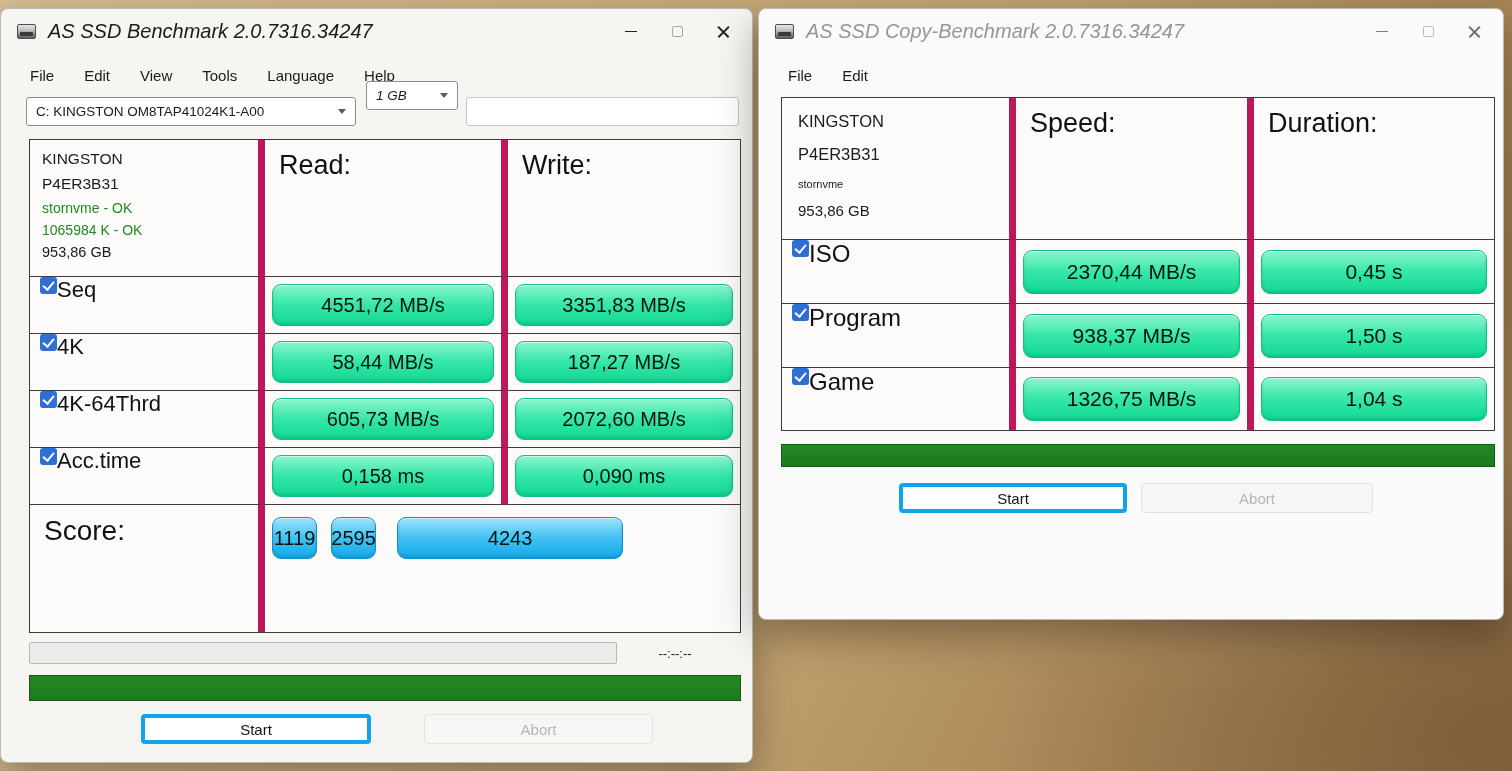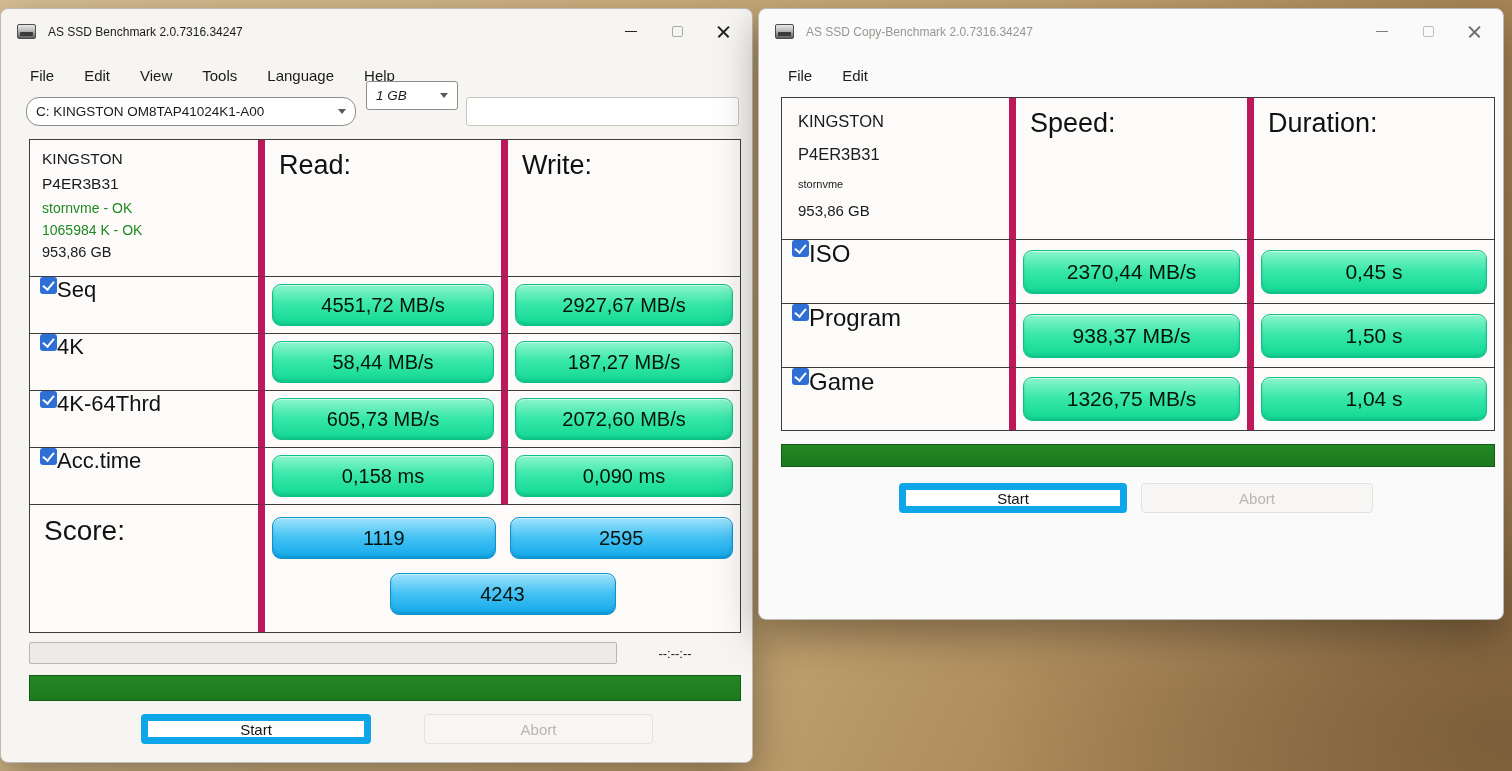--- a/index.html
+++ b/index.html
@@ -27,21 +27,21 @@
   .titlebar { height: 45px; display: flex; align-items: center; padding-left: 16px; }
   .app-icon {
     width: 19px; height: 15px; border-radius: 2px; position: relative;
     background: linear-gradient(180deg, #e9e9e9 0%, #b9b9b9 45%, #5d5d5d 100%);
     border: 1px solid #4c4c4c; flex: 0 0 auto;
   }
   .app-icon::after {
     content: ""; position: absolute; left: 2px; right: 2px; bottom: 2px; height: 4px;
     background: #3a3a3a; border-radius: 1px;
   }
-  .title-text { margin-left: 12px; font-size: 12px; color: #1b1b1b; white-space: nowrap; }
+  .title-text { margin-left: 12px; font-size: 20px; color: #1b1b1b; white-space: nowrap; font-style: italic; }
   .win-right .title-text { color: #999590; }
   .win-controls { margin-left: auto; display: flex; align-items: center; padding-right: 6px; }
   .win-btn { width: 46px; height: 38px; display: flex; align-items: center; justify-content: center; }
   .ic-min { width: 12px; border-top: 1.5px solid #222; }
   .win-right .ic-min { border-top-color: #7d7d7d; }
   .ic-max { width: 11px; height: 11px; border: 1.4px solid #a9a9a9; border-radius: 2px; }
   .win-right .ic-max { border-color: #bdbdbd; }
   .ic-close { position: relative; width: 13px; height: 13px; }
   .ic-close::before, .ic-close::after {
     content: ""; position: absolute; left: -1px; top: 5.6px; width: 15px; height: 1.5px; background: #222;
@@ -57,21 +57,21 @@
   
   .combo {
     position: absolute; height: 29px; background: #fff; border: 1px solid #8f8d8a; border-radius: 3px;
     display: flex; align-items: center; padding: 0 9px; font-size: 13.5px; color: #1b1b1b;
   }
   .combo .combo-text { flex: 1 1 auto; white-space: nowrap; overflow: hidden; }
   .chevron {
     width: 0; height: 0; margin-left: 6px;
     border-left: 4.5px solid transparent; border-right: 4.5px solid transparent; border-top: 5px solid #5a5a5a;
   }
-  .drive-combo { left: 25px;  top: 88px; width: 330px; border-radius: 13px; }
+  .drive-combo { left: 25px;  top: 88px; width: 330px; }
   .size-combo  { left: 365px; top: 72px; width: 92px; font-style: italic; }
   .name-field  {
     position: absolute; left: 465px; top: 88px; width: 273px; height: 29px;
     border: 1px solid #c9c6c2; border-radius: 3px; background: #fff; font: 14px "Liberation Sans", sans-serif; padding: 0 8px;
   }
 
   
   .table {
     position: absolute; background: #fcfbfa; border: 1px solid #3c3c3c;
     display: grid;
@@ -118,42 +118,42 @@
     border: 1px solid #10c089;
     box-shadow: inset 0 1px 0 rgba(255,255,255,.55), inset 0 -2px 3px rgba(0,90,60,.18);
   }
   .pill.blue {
     background: linear-gradient(180deg, #9fe3fb 0%, #45c2f4 48%, #12a9ea 100%);
     border: 1px solid #0e93cf;
     box-shadow: inset 0 1px 0 rgba(255,255,255,.55), inset 0 -2px 3px rgba(0,60,100,.18);
   }
 
   .c-score-label { font-size: 28px; color: #111; padding: 10px 0 0 14px; }
-  .c-score { grid-column: 2 / 4; display: flex; flex-direction: column; padding-top: 12px; gap: 14px; }
+  .c-score { grid-column: 2 / 4; display: flex; flex-direction: row; padding-top: 12px; gap: 14px; }
   .score-top { display: flex; }
   .score-half { width: 50%; display: flex; justify-content: center; padding: 0 7px; }
   .score-half .pill { height: 42px; }
   .score-bottom { display: flex; justify-content: center; }
   .score-bottom .pill { width: 226px; height: 42px; }
 
   
   .idle-progress {
     position: absolute; left: 28px; top: 633px; width: 588px; height: 22px;
     background: #ecebe9; border: 1px solid #b9b7b3; border-radius: 2px;
   }
   .eta { position: absolute; left: 626px; top: 637px; width: 96px; text-align: center; font-size: 13px; color: #161616; }
   .green-bar { position: absolute; background: linear-gradient(180deg, #238823 0%, #1d791d 100%); border: 1px solid #145c14; }
   .green-bar-left  { left: 28px; top: 666px; width: 712px; height: 26px; }
   .green-bar-right { left: 22px; top: 435px; width: 714px; height: 23px; }
 
   .btn {
     position: absolute; height: 30px; border-radius: 4px; font: 15px "Liberation Sans", sans-serif;
     display: flex; align-items: center; justify-content: center; cursor: default;
   }
-  .btn.start { background: #fff; border: 7px solid #0ea5e9; color: #141414; }
+  .btn.start { background: #fff; border: 4px solid #0ea5e9; color: #141414; }
   .btn.abort { background: #f7f6f5; border: 1px solid #e4e2e0; color: #b8b6b3; }
   .start-left { left: 140px; top: 705px; width: 230px; }
   .abort-left { left: 423px; top: 705px; width: 229px; }
   .start-right { left: 140px; top: 474px; width: 228px; }
   .abort-right { left: 382px; top: 474px; width: 232px; }
 </style>
 </head>
 <body>
 
 <div class="window win-left">
@@ -206,21 +206,21 @@
     <div class="cell c-head last">Write:</div>
 
     <div class="cell c-label">
       <span class="checkbox"></span>
       <span>Seq</span>
     </div>
     <div class="cell c-val">
         <div class="pill green">4551,72 MB/s</div>
       </div>
     <div class="cell c-val last">
-        <div class="pill green">2927,67 MB/s</div>
+        <div class="pill green">3351,83 MB/s</div>
       </div>
 
     <div class="cell c-label">
       <span class="checkbox"></span>
       <span>4K</span>
     </div>
     <div class="cell c-val">
         <div class="pill green">58,44 MB/s</div>
       </div>
     <div class="cell c-val last">

